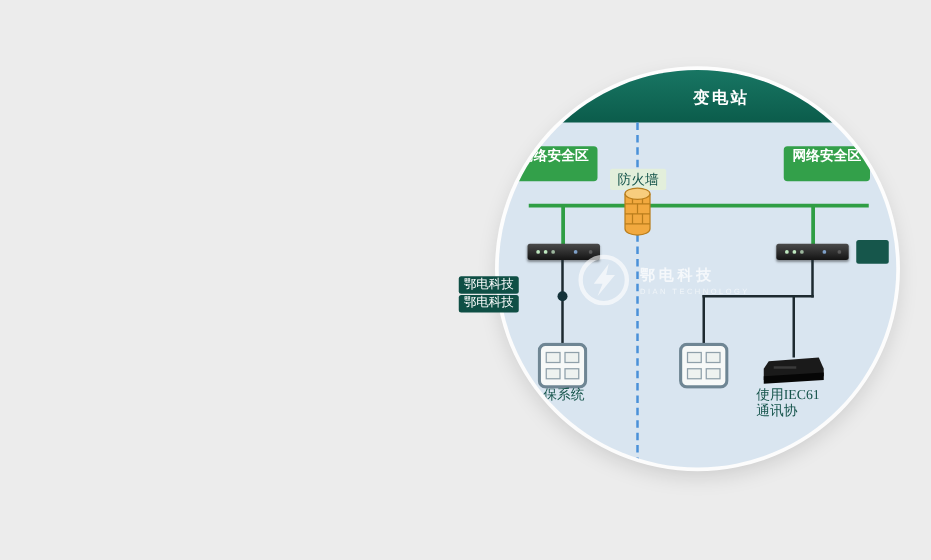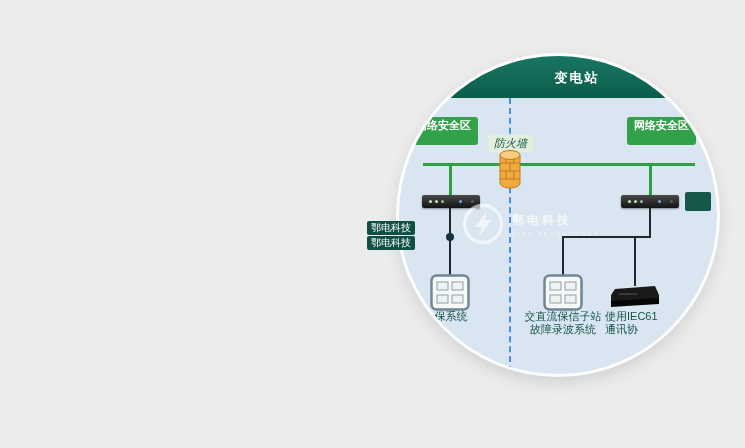--- a/index.html
+++ b/index.html
@@ -78,27 +78,26 @@
 
   .relay { position:absolute; top:218px; width:40px; height:37px; }
   .relay.l { left:31px; }
   .relay.m { left:144px; }
   .recorder { position:absolute; left:210px; top:229px; width:52px; height:24px; }
 
   .firewall-label {
     position:absolute; left:89px; top:79px; padding:1px 6px;
     background:#e3efdb; color:#14534a; font-size:11px; border-radius:2px;
     white-space:nowrap;
-    font-style:italic;
   }
   .firewall-icon { position:absolute; left:100px; top:93px; width:22px; height:40px; }
 
   .dev-label {
     position:absolute; color:#14534a; font-size:11px; line-height:13px;
-    text-align:center; white-space:nowrap;
+    text-align:center; white-space:nowrap;font-family:Liberation Serif, serif;
   }
   .dl-left  { left:8px;  top:254px; width:88px; }
   .dl-mid   { left:116px; top:254px; width:96px; }
   .dl-right { left:206px; top:254px; width:90px; text-align:left; }
 
   .clipped-badge {
     position:absolute; left:286px; top:136px; width:26px; height:19px;
     background:#16564b; border-radius:2px;
   }
 
@@ -184,24 +183,20 @@
 
     <div class="recorder">
       <svg viewBox="0 0 52 24" width="52" height="24">
         <polygon points="6,4 46,1 50,10 50,16 2,19 2,10" fill="#1a1a1a"></polygon>
         <polygon points="2,16 50,13 50,19 2,22" fill="#060606"></polygon>
         <rect x="10" y="8" width="18" height="2" fill="#3a3a3a"></rect>
       </svg>
     </div>
 
     <div class="dev-label dl-left">保系统</div>
-    <div class="dev-label dl-mid">
-      <div>交直流保信子站</div>
-      <div>故障录波系统</div>
-    </div>
     <div class="dev-label dl-right">
       <div>使用IEC61</div>
       <div>通讯协</div>
     </div>
 
     <div class="clipped-badge"></div>
 
     <div class="watermark">
       <svg viewBox="0 0 44 44" width="44" height="44">
         <circle cx="22" cy="22" r="18.5" fill="none" stroke="rgba(255,255,255,0.62)" stroke-width="3.5"></circle>

